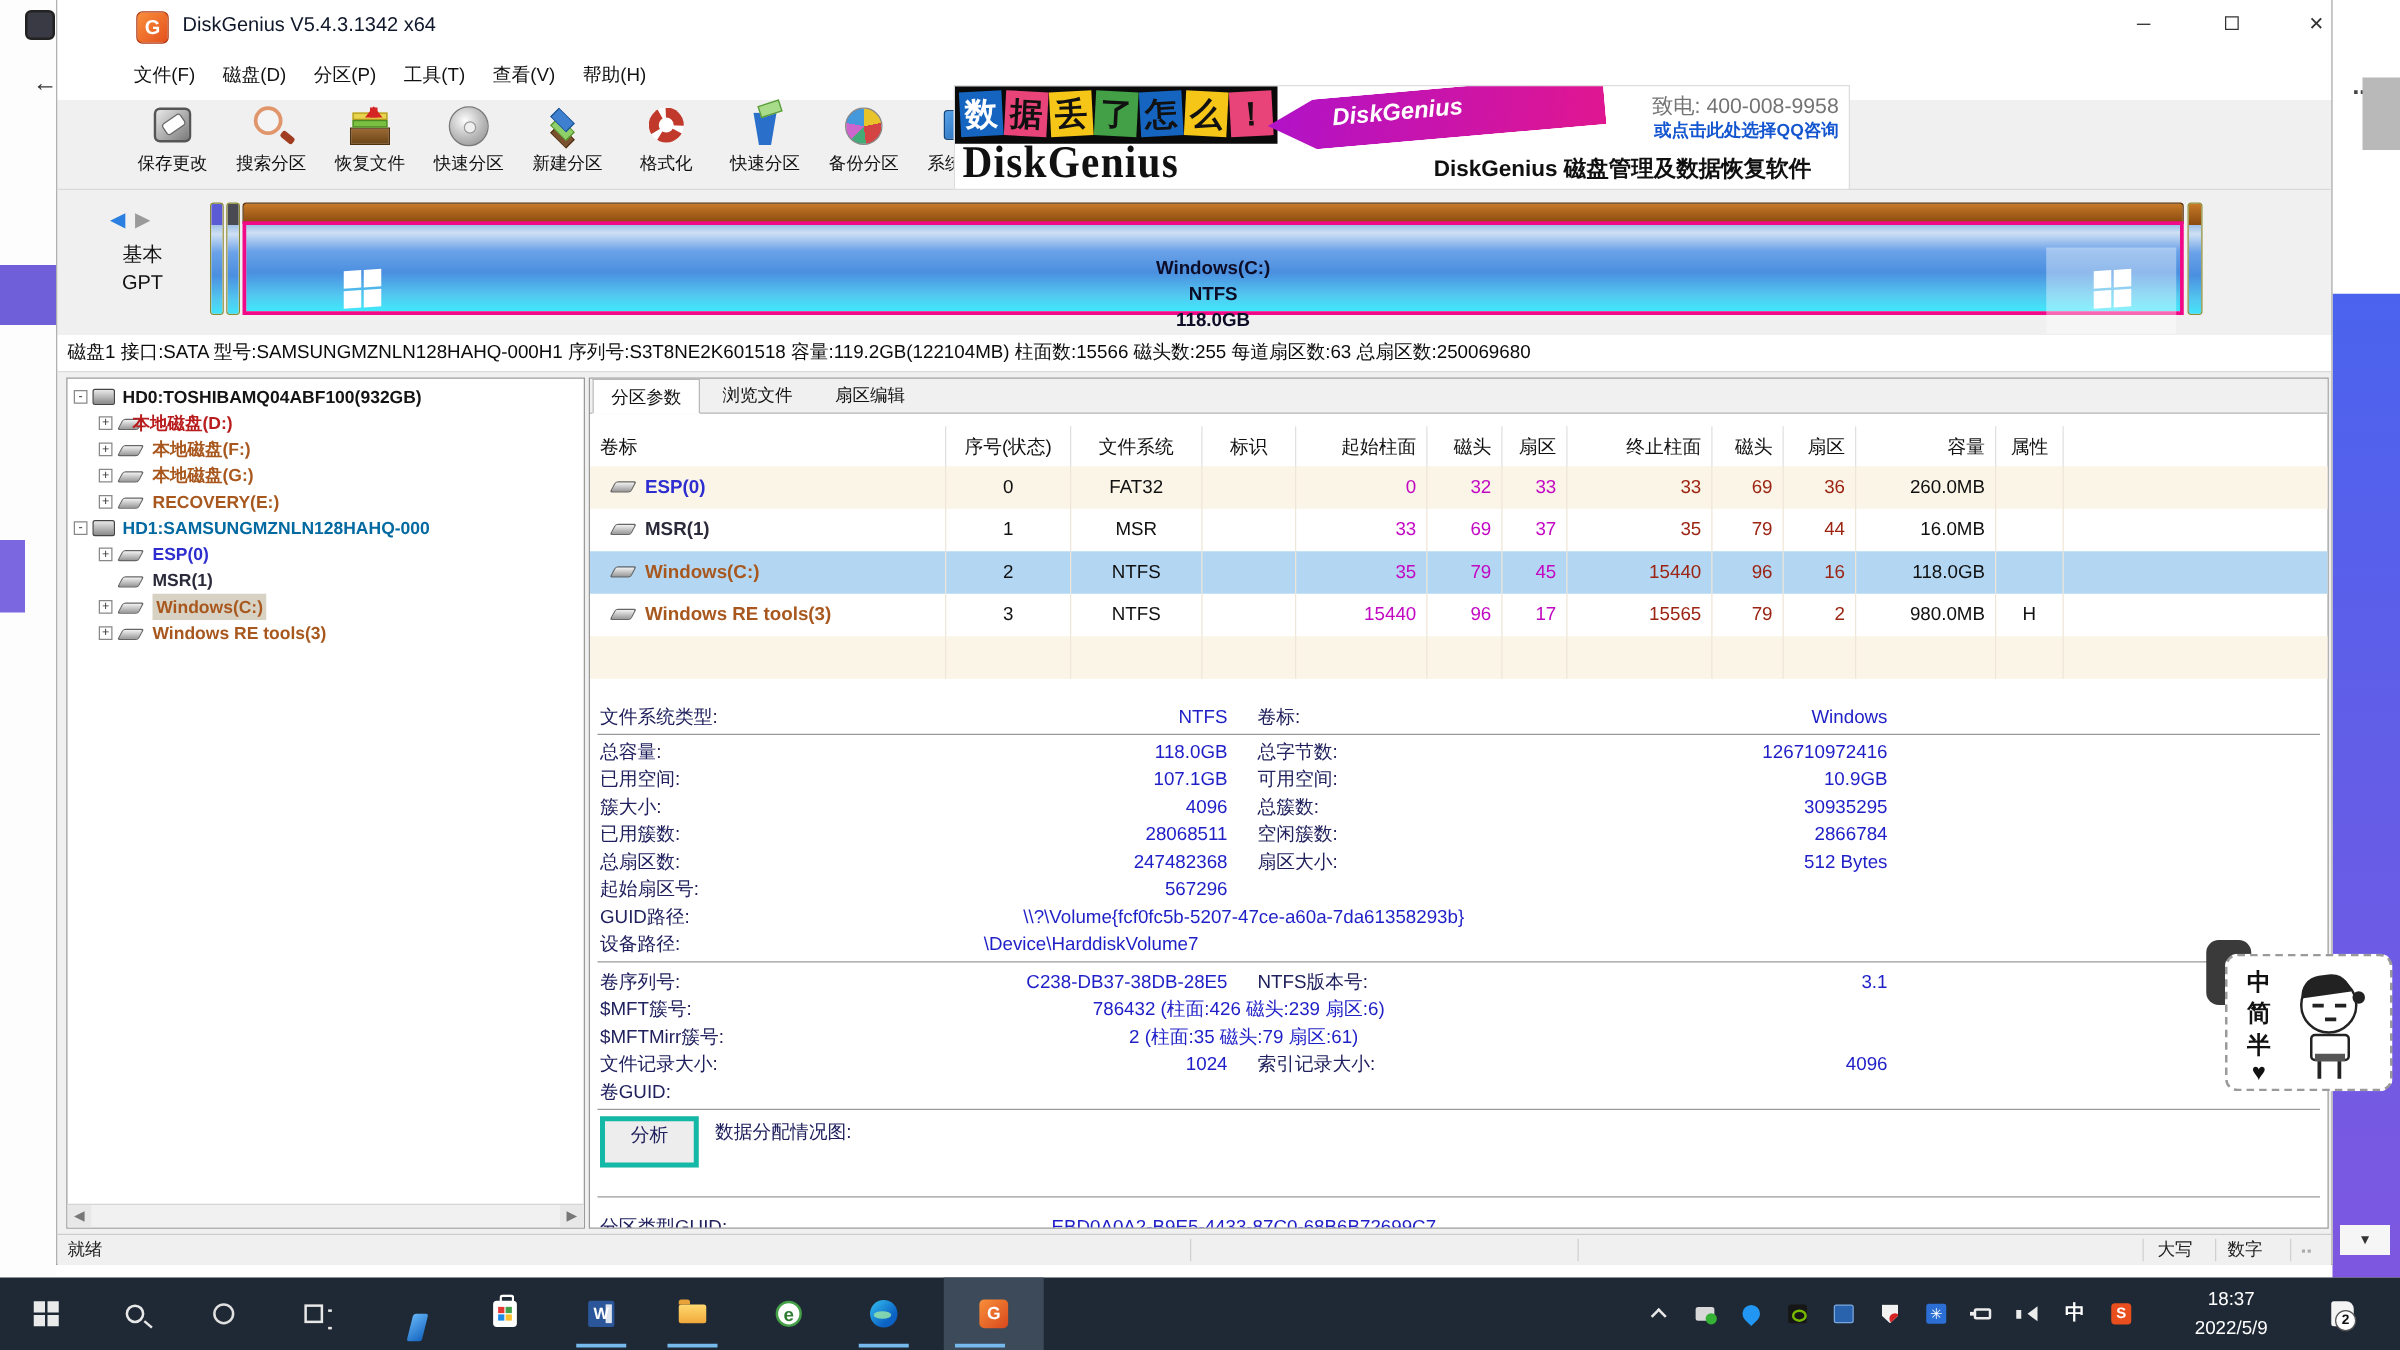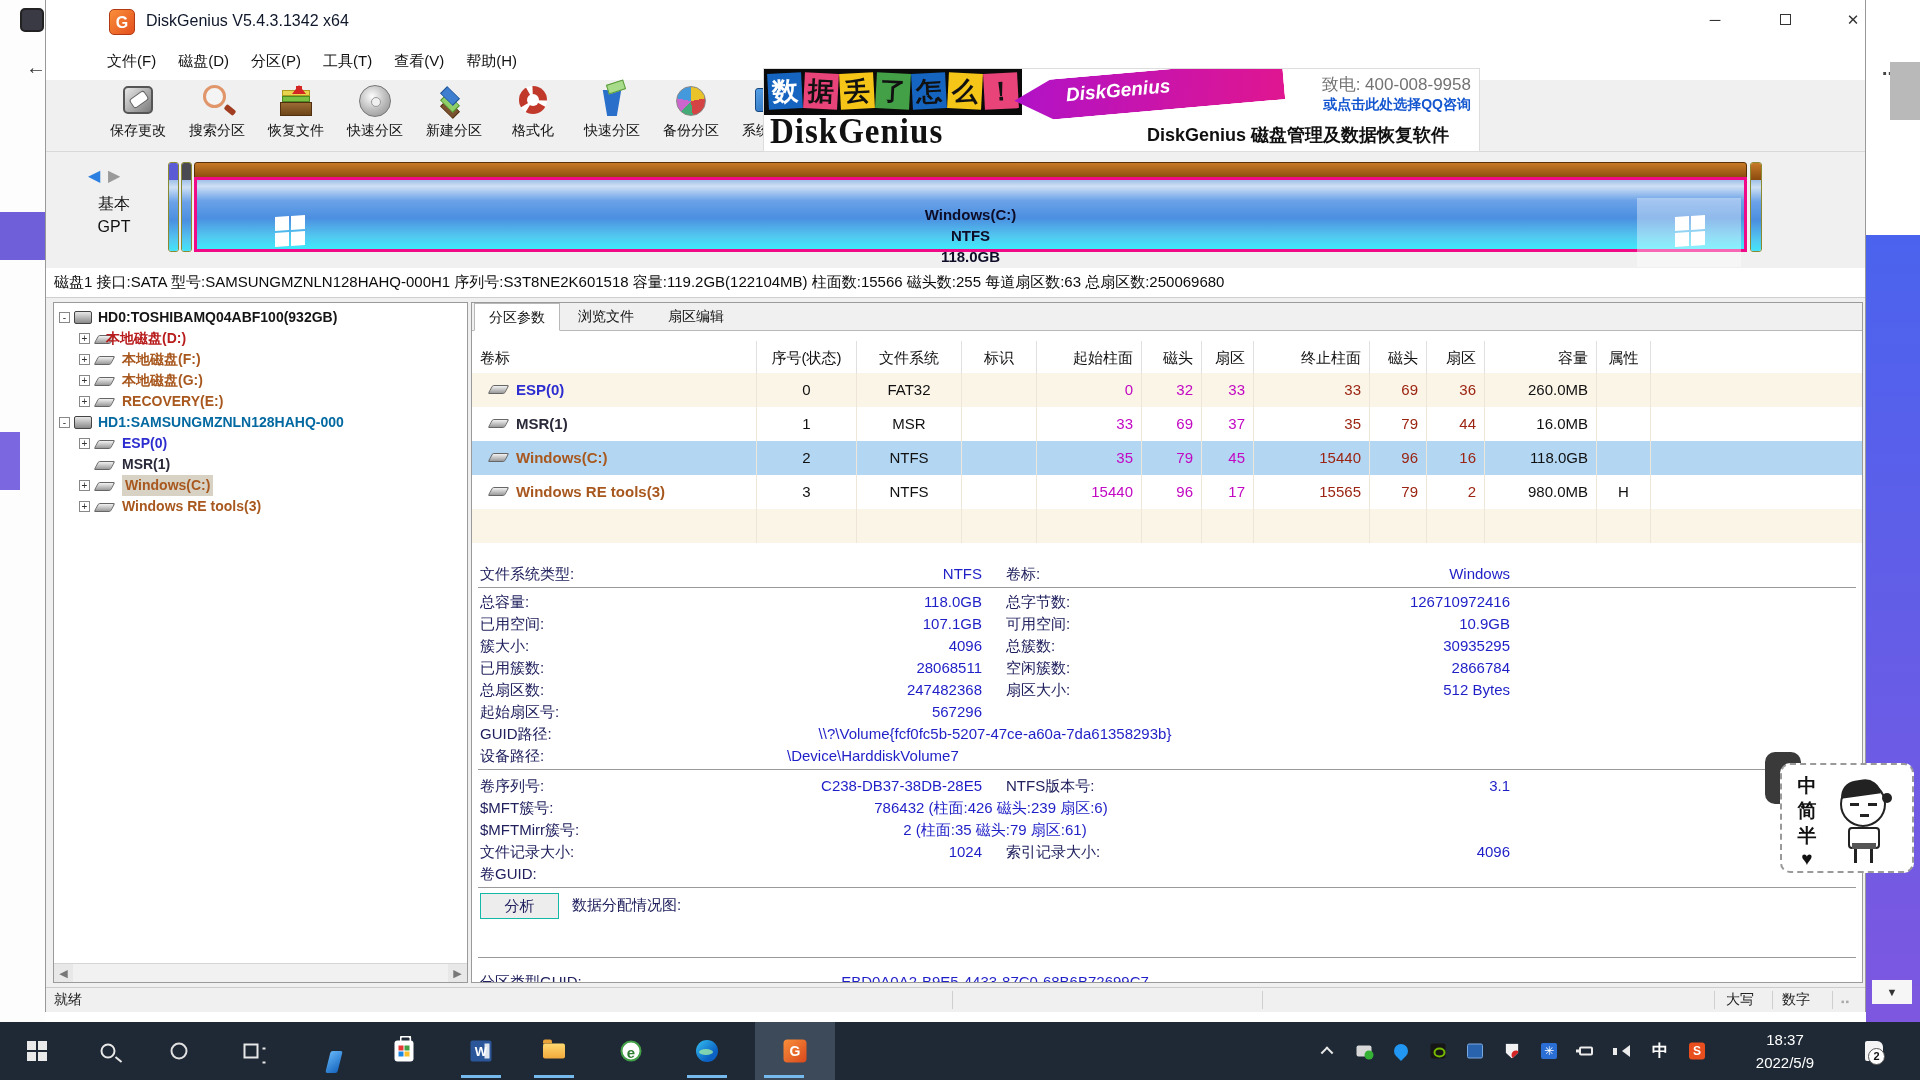--- a/index.html
+++ b/index.html
@@ -128,21 +128,21 @@
   .row-cream { background:#fbf5e8; } .row-sel { background:#b3d7f3; }
   .c-blue { color:#2d2dd0; font-weight:bold; } .c-brown { color:#a8581e; font-weight:bold; }
   .c-dark { color:#2a2a3a; font-weight:bold; }
   .v-mag { color:#c208c2; } .v-red { color:#9b2412; } .v-blk { color:#111; }
   .part-ico-cell { position:relative; padding-left:44px; }
   .part-ico-cell .ico-part { left:18px; top:12px; }
 
   .drow { position:absolute; left:0; width:1392px; height:22px; font-size:15px; line-height:22px; }
   .dlab { position:absolute; color:#20205e; } .dval { position:absolute; color:#1f1fc8; }
   .dsep { position:absolute; left:6px; width:1378px; height:1px; background:#9a9a9a; }
-  #analyze-btn { position:absolute; left:8px; width:79px; height:26px; background:#ededed; border:1px solid #14b8a6;
+  #analyze-btn { position:absolute; left:8px; width:79px; height:41px; background:#ededed; border:4px solid #14b8a6;
     font-size:15px; color:#20205e; text-align:center; line-height:24px; }
   #alloc-label { position:absolute; left:100px; font-size:15px; color:#20205e; }
 
   #statusbar { left:0; top:987px; width:100%; height:25px; background:#f0f0f0; border-top:1px solid #cccccc; font-size:14px; color:#222; }
   .st-div { position:absolute; top:3px; width:1px; height:18px; background:#cfcfcf; }
   #st-ready { position:absolute; left:8px; top:3px; }
   #st-caps { position:absolute; left:1680px; top:3px; } #st-num { position:absolute; left:1736px; top:3px; }
   #st-grip { position:absolute; left:1795px; top:8px; width:14px; height:12px; color:#aaa; font-size:10px; letter-spacing:1px; }
 
   

